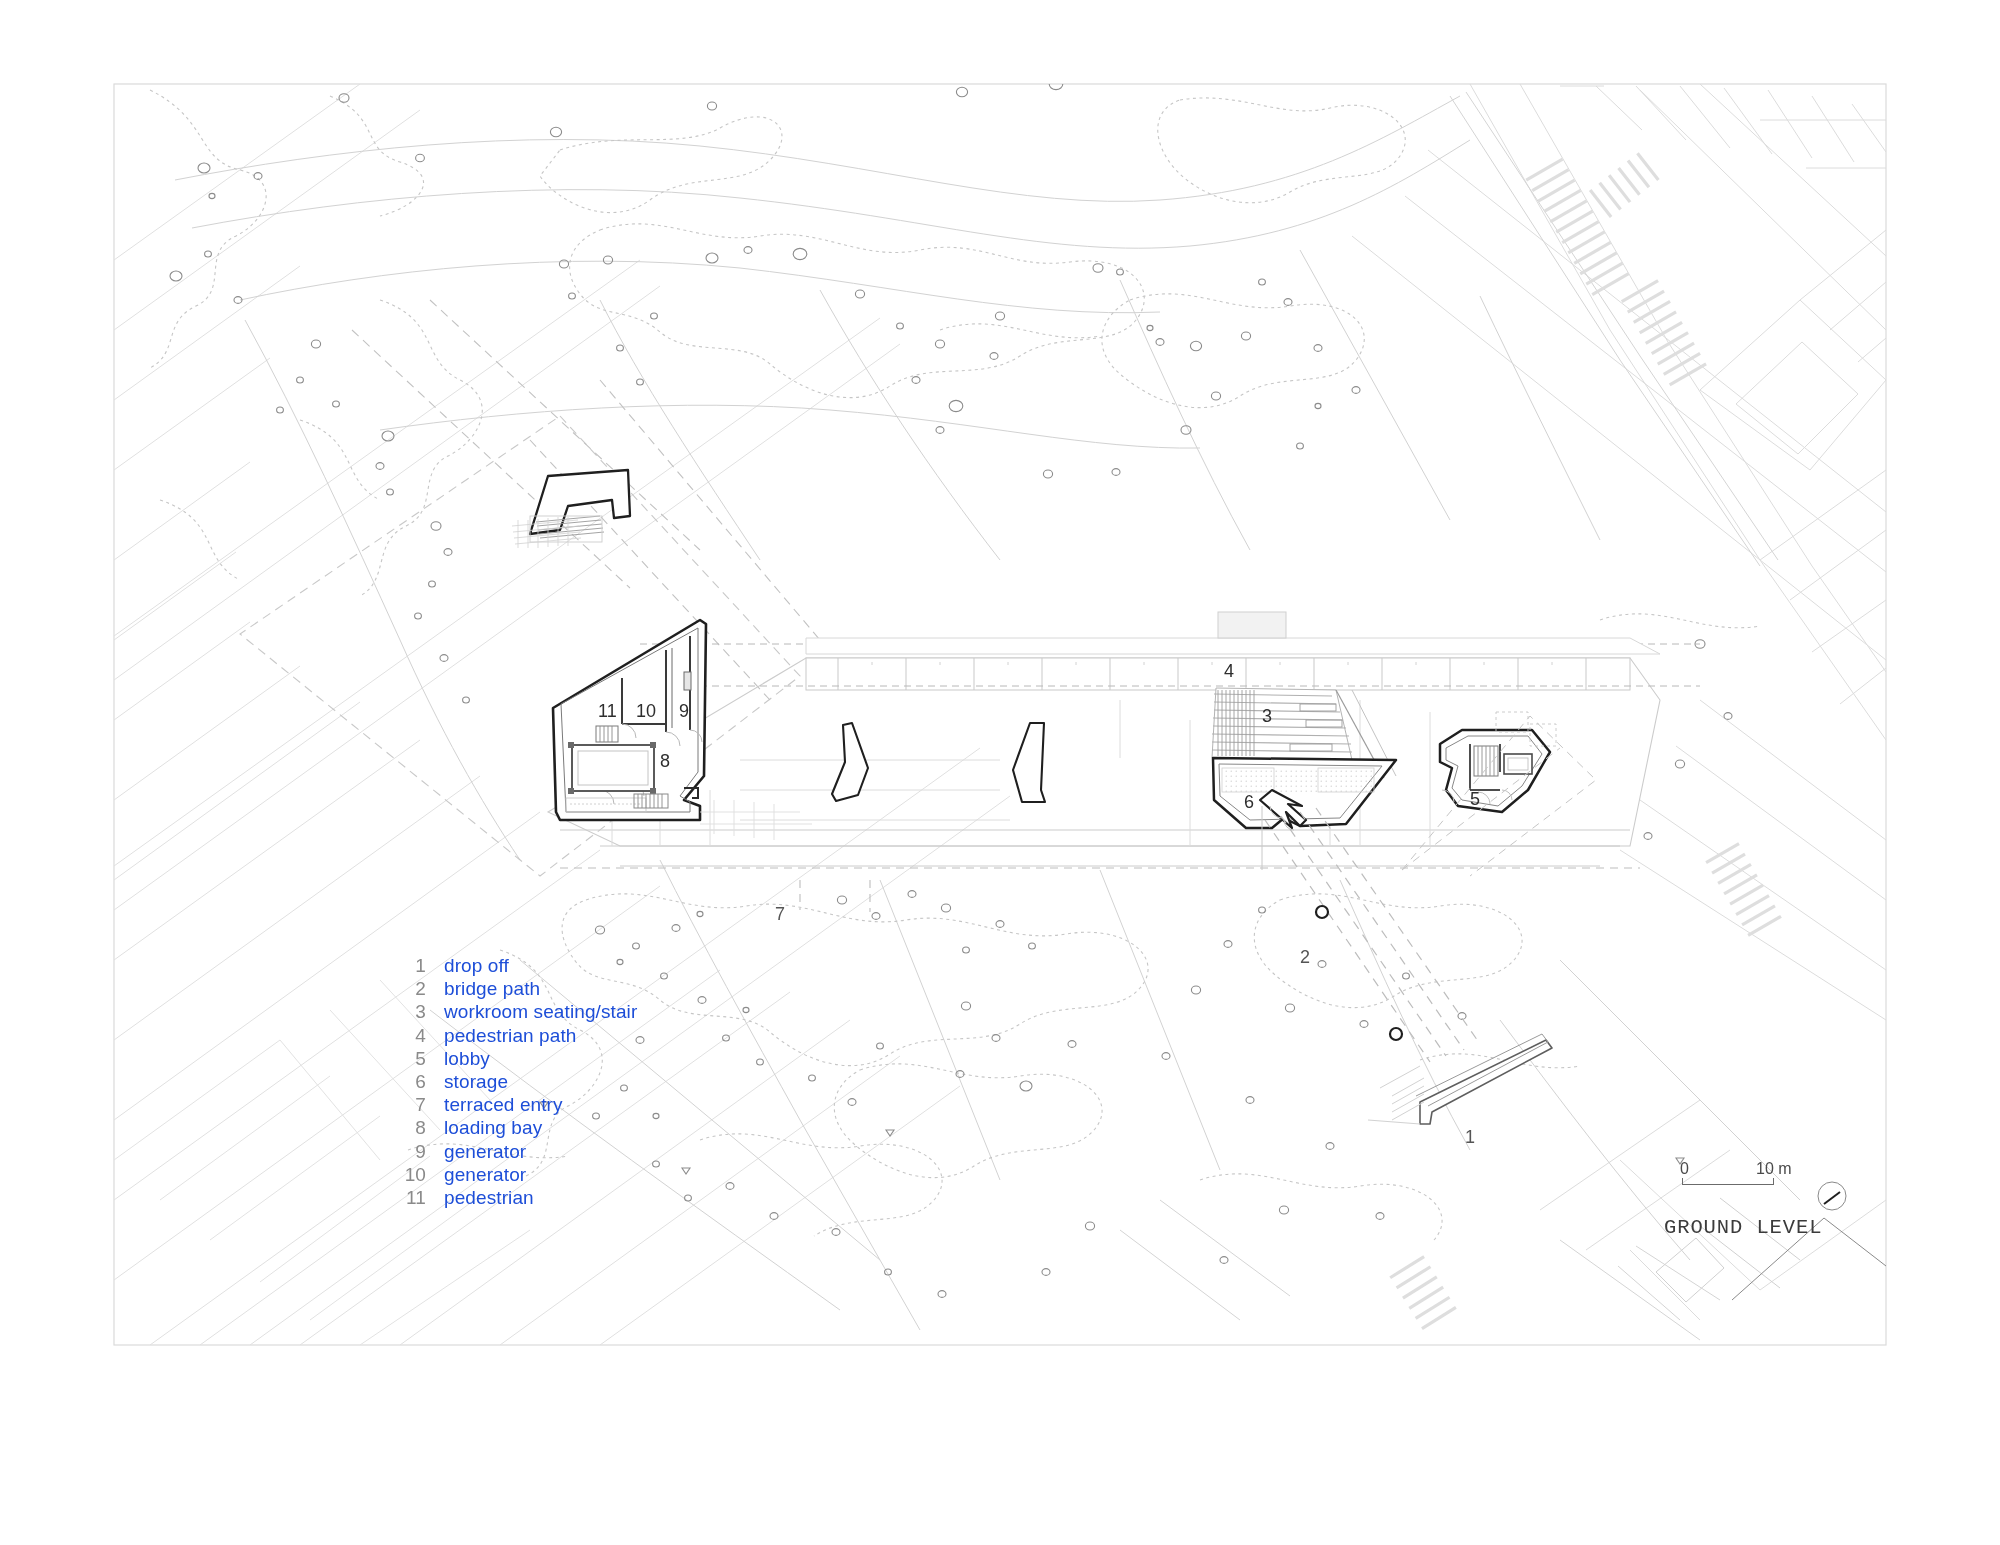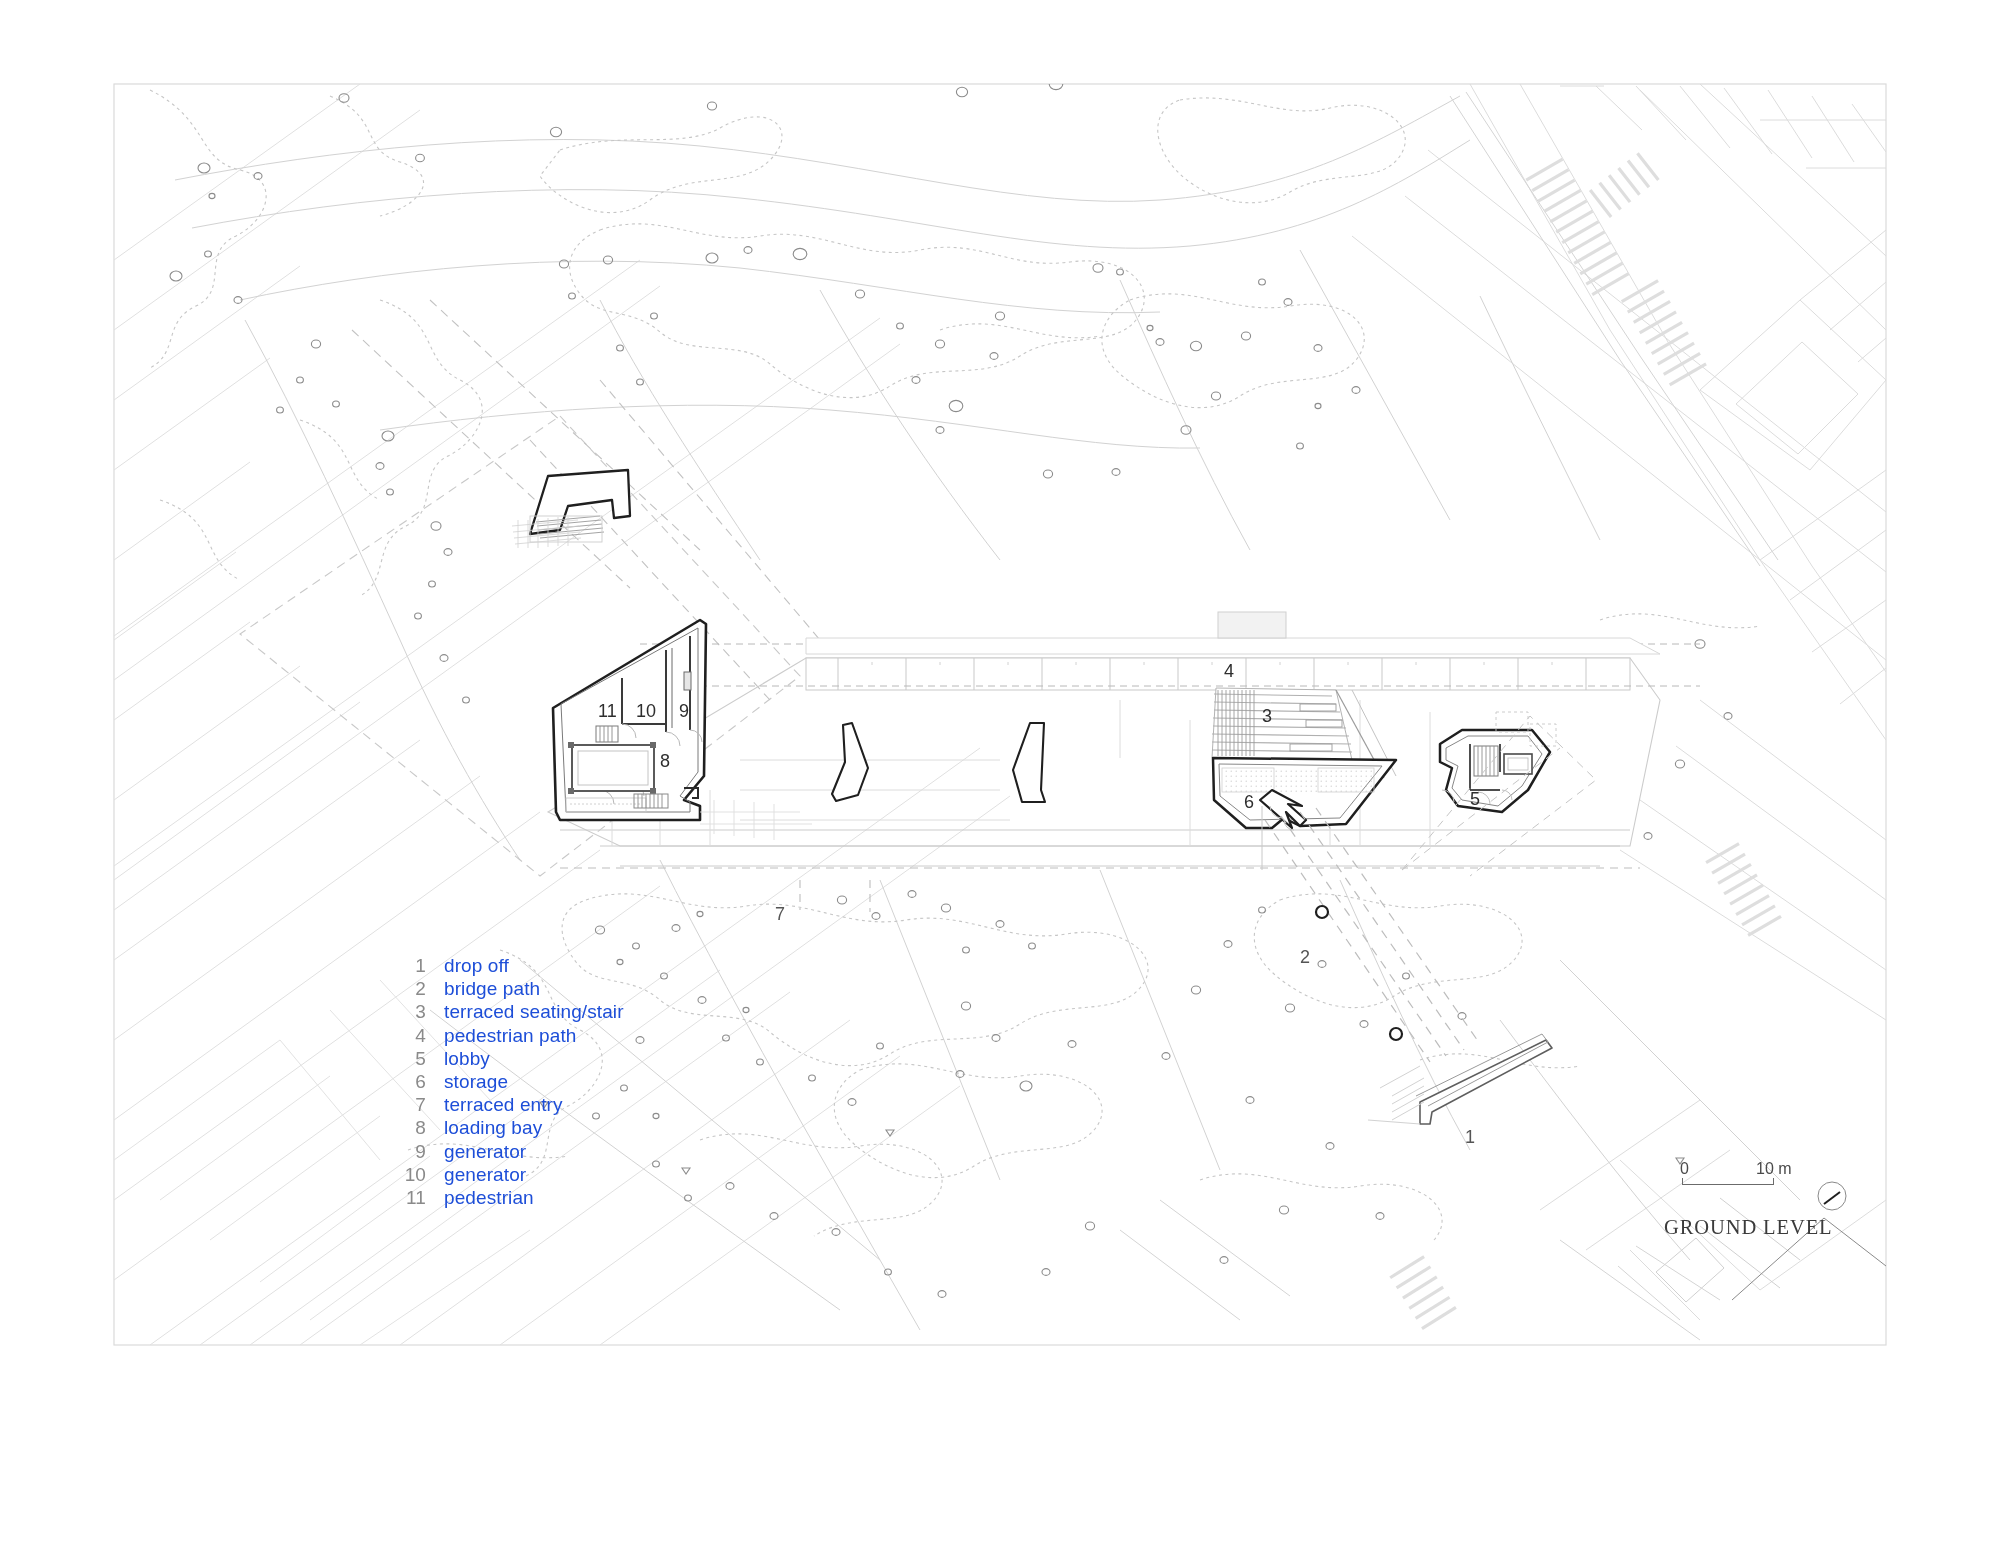--- a/index.html
+++ b/index.html
@@ -96,21 +96,21 @@
   #scalebar .bar-cap-l { left: 2px; }
   #scalebar .bar-cap-r { left: 93px; }
 
   #plan-title {
     position: absolute;
     left: 1664px;
     top: 1216px;
     font-size: 20.5px;
     letter-spacing: 0.9px;
     color: #3b3b3b;
-    font-family: Liberation Serif, serif;
+    font-family: Liberation Mono, monospace;
     white-space: nowrap;
   }
 
   
   .callout {
     position: absolute;
     font-size: 18px;
     color: #2e2e2e;
     font-family: "Liberation Sans", sans-serif;
     line-height: 1;
@@ -813,21 +813,21 @@
     <div class="legend-row">
       <span class="legend-num">1</span>
       <span class="legend-label">drop off</span>
     </div>
     <div class="legend-row">
       <span class="legend-num">2</span>
       <span class="legend-label">bridge path</span>
     </div>
     <div class="legend-row">
       <span class="legend-num">3</span>
-      <span class="legend-label">terraced seating/stair</span>
+      <span class="legend-label">workroom seating/stair</span>
     </div>
     <div class="legend-row">
       <span class="legend-num">4</span>
       <span class="legend-label">pedestrian path</span>
     </div>
     <div class="legend-row">
       <span class="legend-num">5</span>
       <span class="legend-label">lobby</span>
     </div>
     <div class="legend-row">

